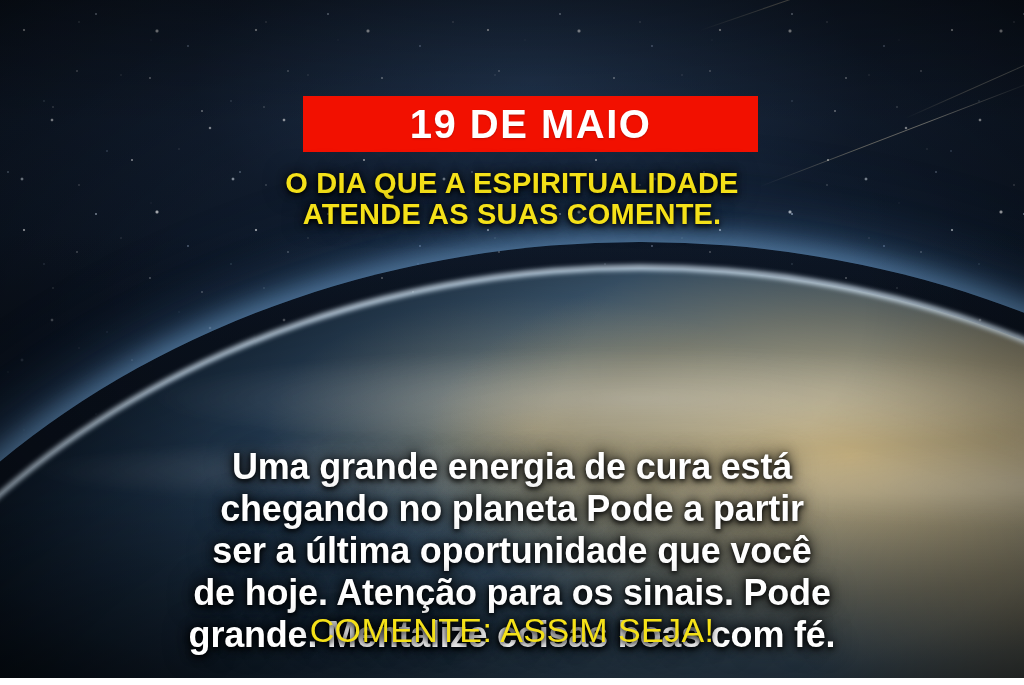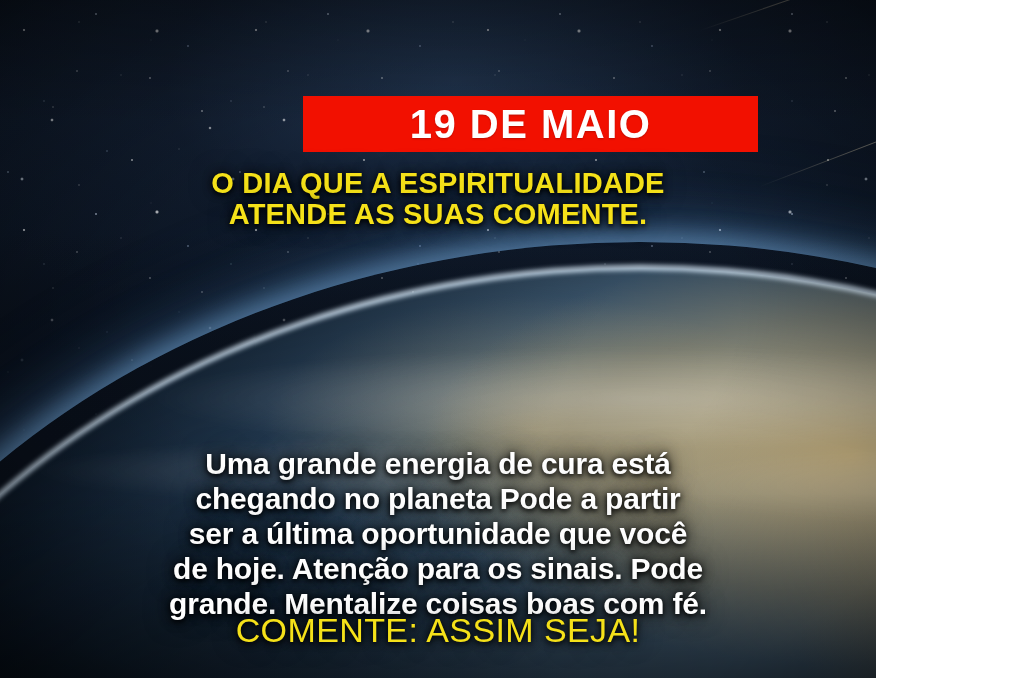--- a/index.html
+++ b/index.html
@@ -7,21 +7,21 @@
 
   html, body {
     width:1024px; height:685px;
     background:#ffffff;
     overflow:hidden;
     font-family:"Liberation Sans", sans-serif;
   }
 
   #poster {
     position:relative;
-    width:876px; height:685px;
+    width:1024px; height:685px;
     overflow:hidden;
     background:#701a75;
   }
 
   
   .space-bg {
     position:absolute; inset:0;
     background:
       radial-gradient(ellipse 60% 45% at 52% 12%,
         rgba(42,66,96,0.55) 0%, rgba(20,32,50,0.25) 55%, rgba(0,0,0,0) 100%),
@@ -203,21 +203,21 @@
       0 2px 4px rgba(0,0,0,.8),
       0 0 22px rgba(0,0,0,.55);
   }
   .headline-line { display:block; white-space:nowrap; }
 
   
   .body-copy {
     position:absolute;
     left:50px; right:50px; top:446px;
     color:#ffffff;
-    font-size:30px;
+    font-size:36px;
     font-weight:bold;
     line-height:1.17;
     letter-spacing:-0.2px;
     text-shadow:
       0 0 12px rgba(0,0,0,.92),
       0 0 26px rgba(0,0,0,.75),
       0 2px 5px rgba(0,0,0,.9);
   }
   .body-line { display:block; white-space:nowrap; }
 

